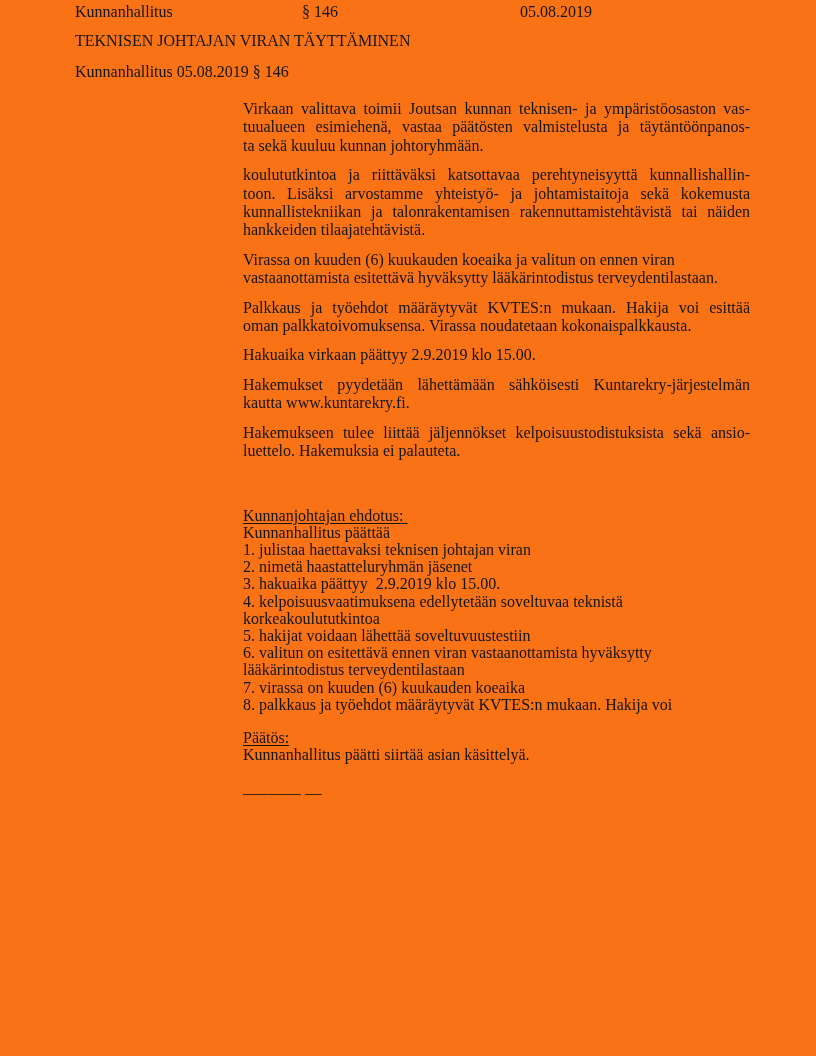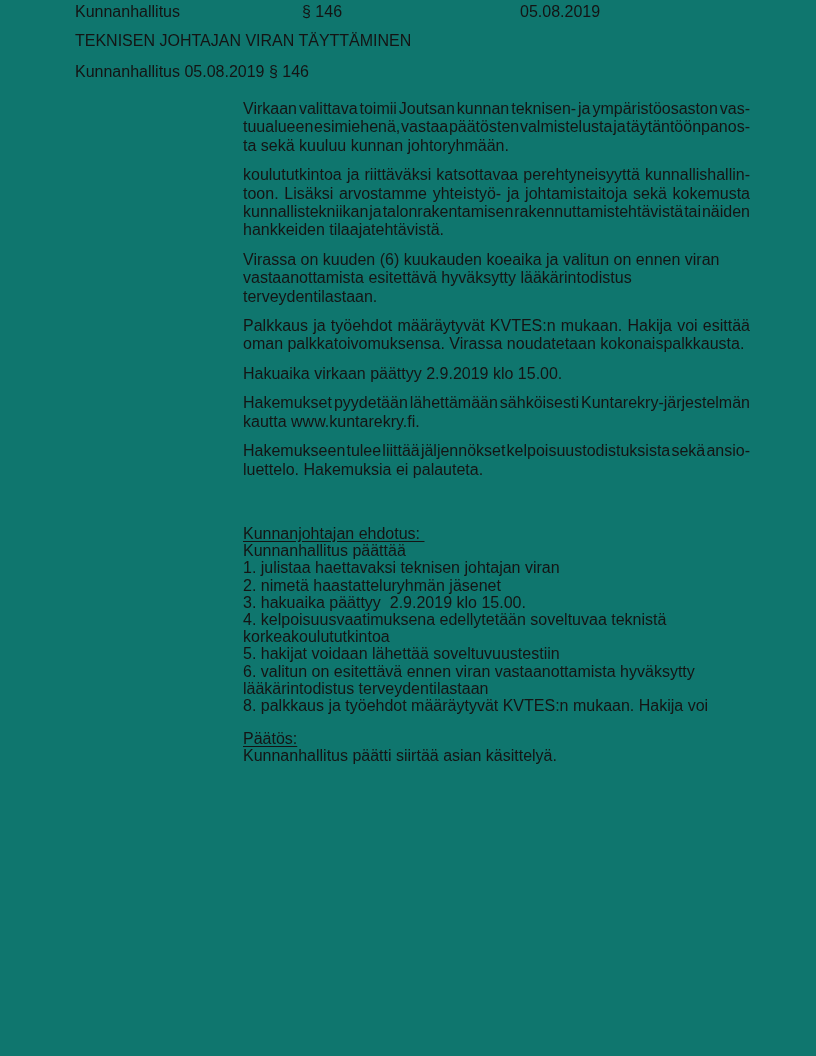--- a/index.html
+++ b/index.html
@@ -1,22 +1,22 @@
 <!DOCTYPE html>
 <html><head>
 <meta charset="utf-8">
 <style>
   html, body { margin: 0; padding: 0; background: #ffffff; }
   .page {
     position: relative;
     width: 816px;
     height: 1056px;
-    background: #0f766e;
+    background: #f97316;
     color: #141414;
-    font-family: Liberation Sans, sans-serif;
+    font-family: Liberation Serif, serif;
     font-size: 16px;
     line-height: 18.4px;
     overflow: hidden;
   }
   .abs { position: absolute; white-space: pre; }
   .hdr-committee { left: 75px;  top: 3px; }
   .hdr-section   { left: 302px; top: 3px; }
   .hdr-date      { left: 520px; top: 3px; text-align: center; }
   .doc-title     { left: 75px;  top: 32px; }
   .doc-subtitle  { left: 75px;  top: 63px; }
@@ -96,23 +96,25 @@
       <div class="ln"><span class="ul">Kunnanjohtajan ehdotus: </span></div>
       <div class="ln">Kunnanhallitus päättää</div>
       <div class="ln">1. julistaa haettavaksi teknisen johtajan viran</div>
       <div class="ln">2. nimetä haastatteluryhmän jäsenet</div>
       <div class="ln">3. hakuaika päättyy  2.9.2019 klo 15.00.</div>
       <div class="ln">4. kelpoisuusvaatimuksena edellytetään soveltuvaa teknistä</div>
       <div class="ln">korkeakoulututkintoa</div>
       <div class="ln">5. hakijat voidaan lähettää soveltuvuustestiin</div>
       <div class="ln">6. valitun on esitettävä ennen viran vastaanottamista hyväksytty</div>
       <div class="ln">lääkärintodistus terveydentilastaan</div>
+      <div class="ln">7. virassa on kuuden (6) kuukauden koeaika</div>
       <div class="ln">8. palkkaus ja työehdot määräytyvät KVTES:n mukaan. Hakija voi</div>
     </div>
 
     <div class="para decision">
       <div class="ln"><span class="ul">Päätös:</span></div>
       <div class="ln">Kunnanhallitus päätti siirtää asian käsittelyä.</div>
     </div>
 
+    <div class="signature">_______ __</div>
 
   </div>
 </div>
 
 </body></html>

